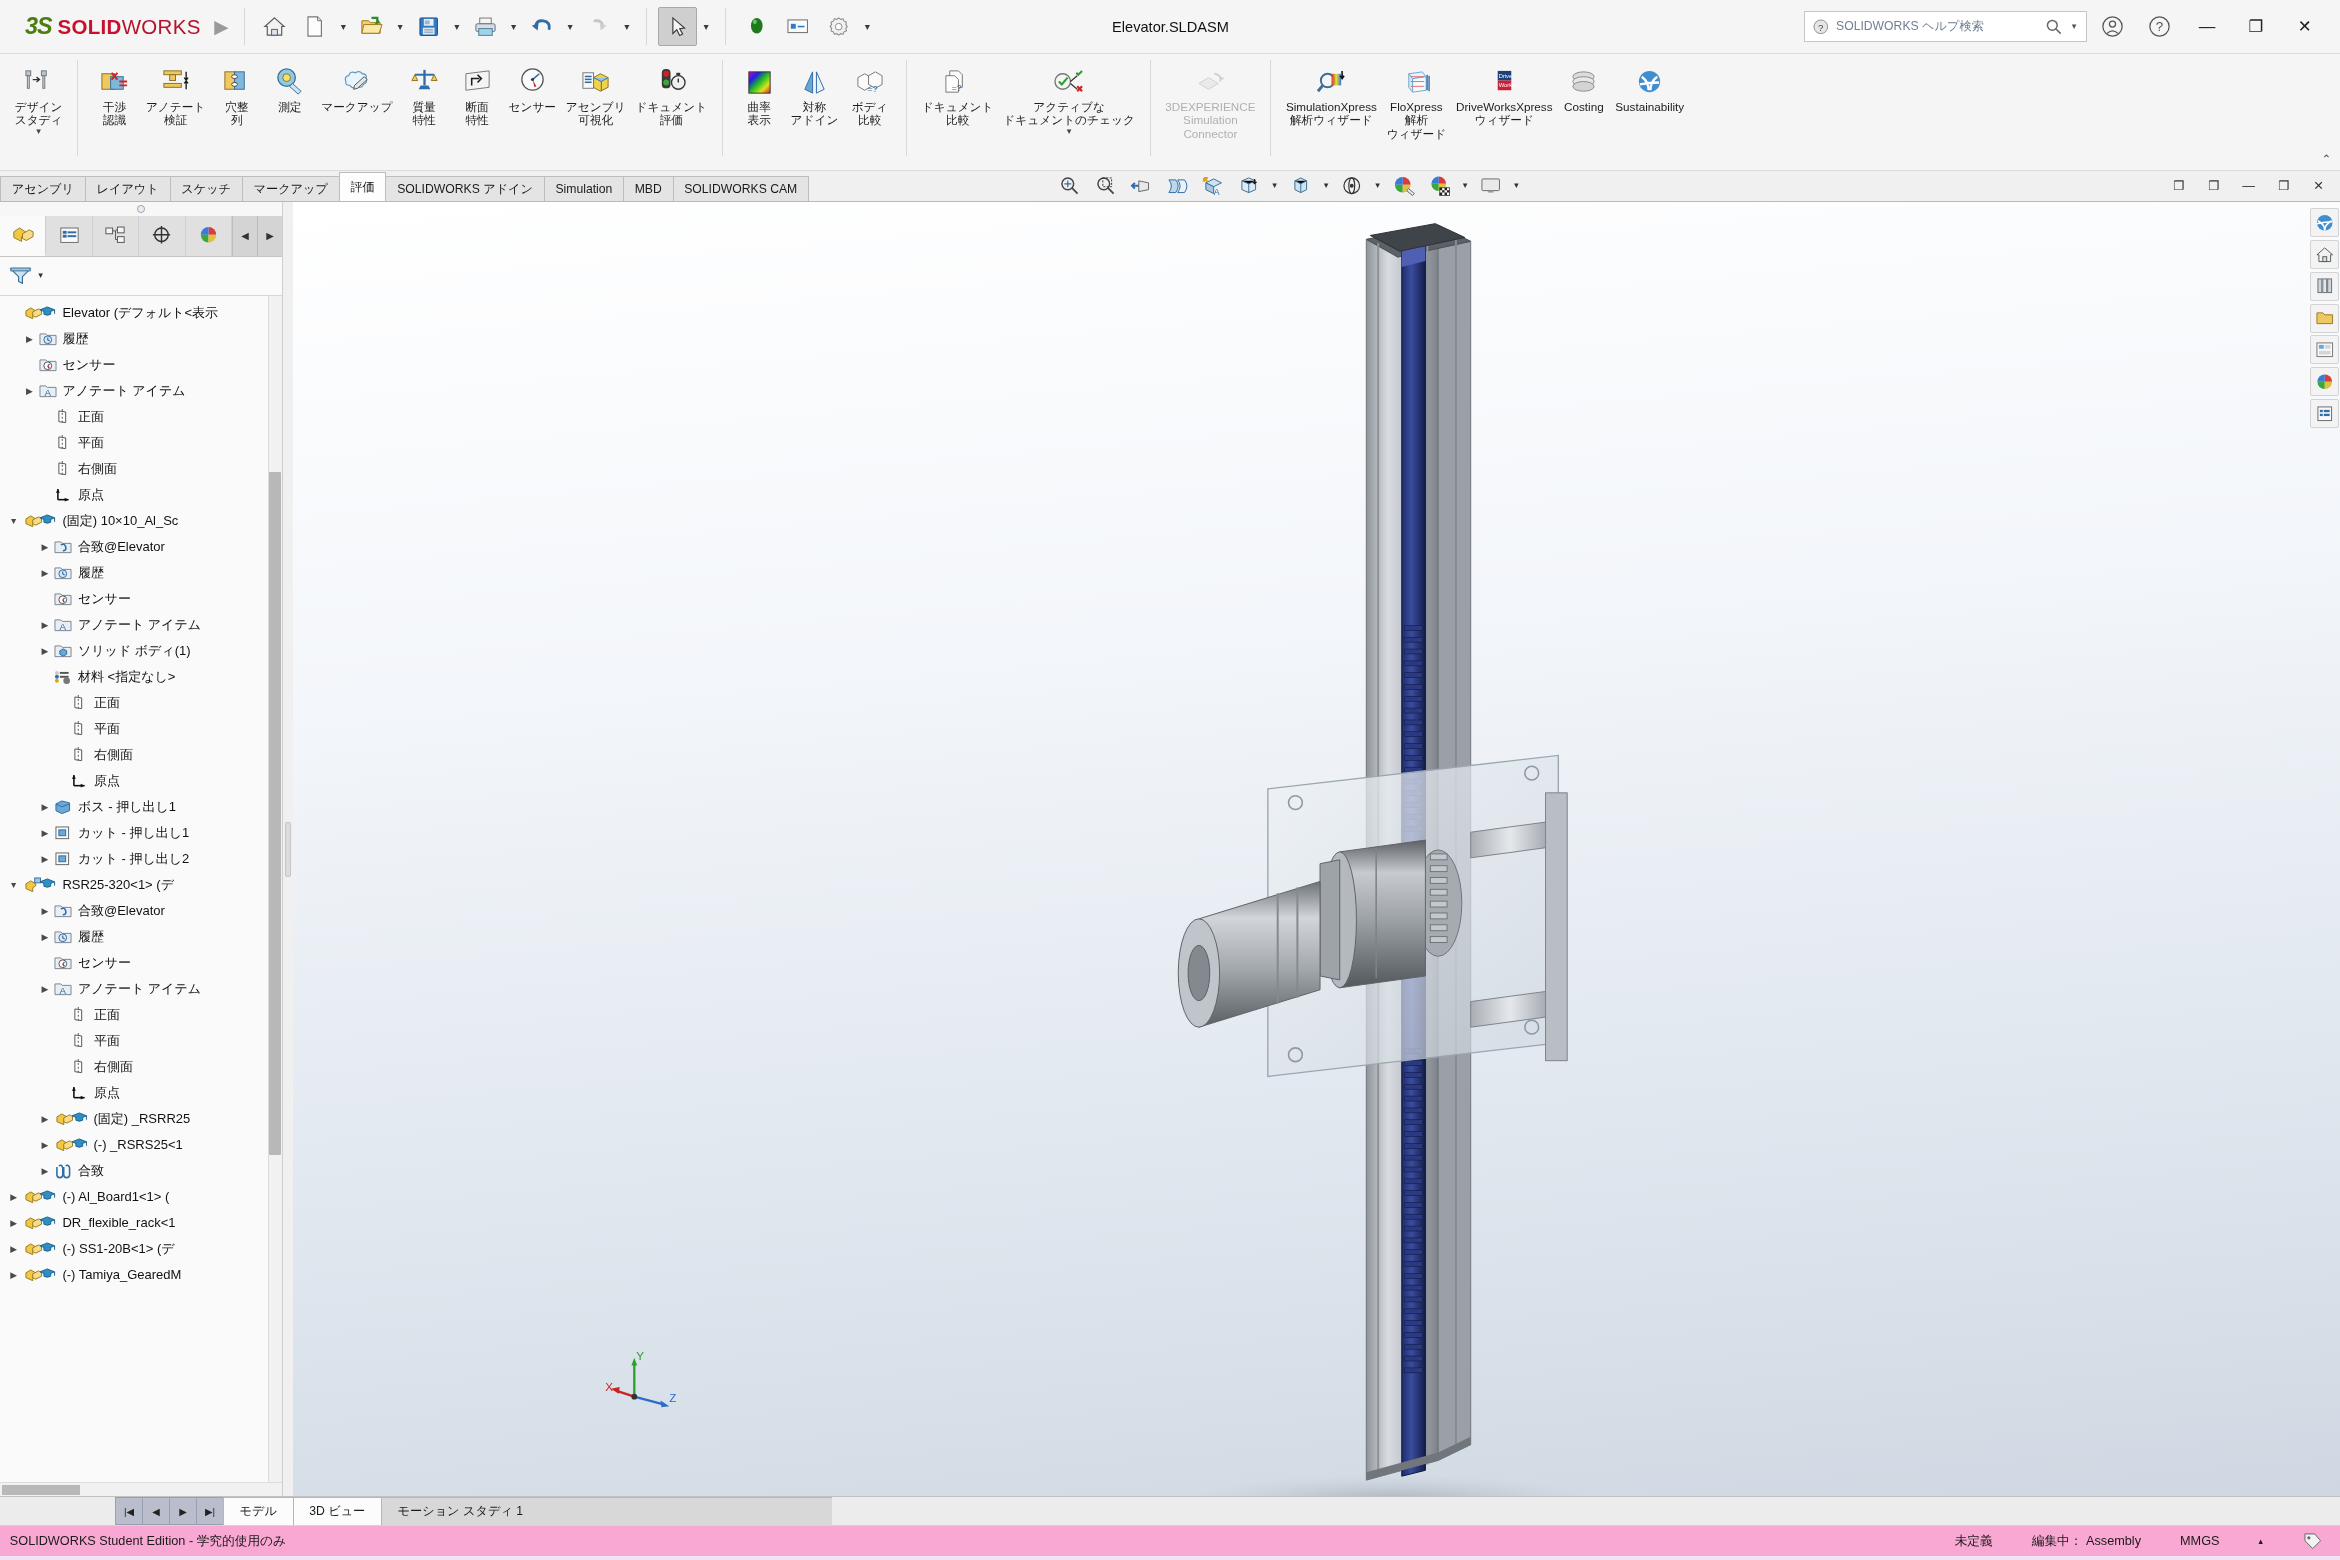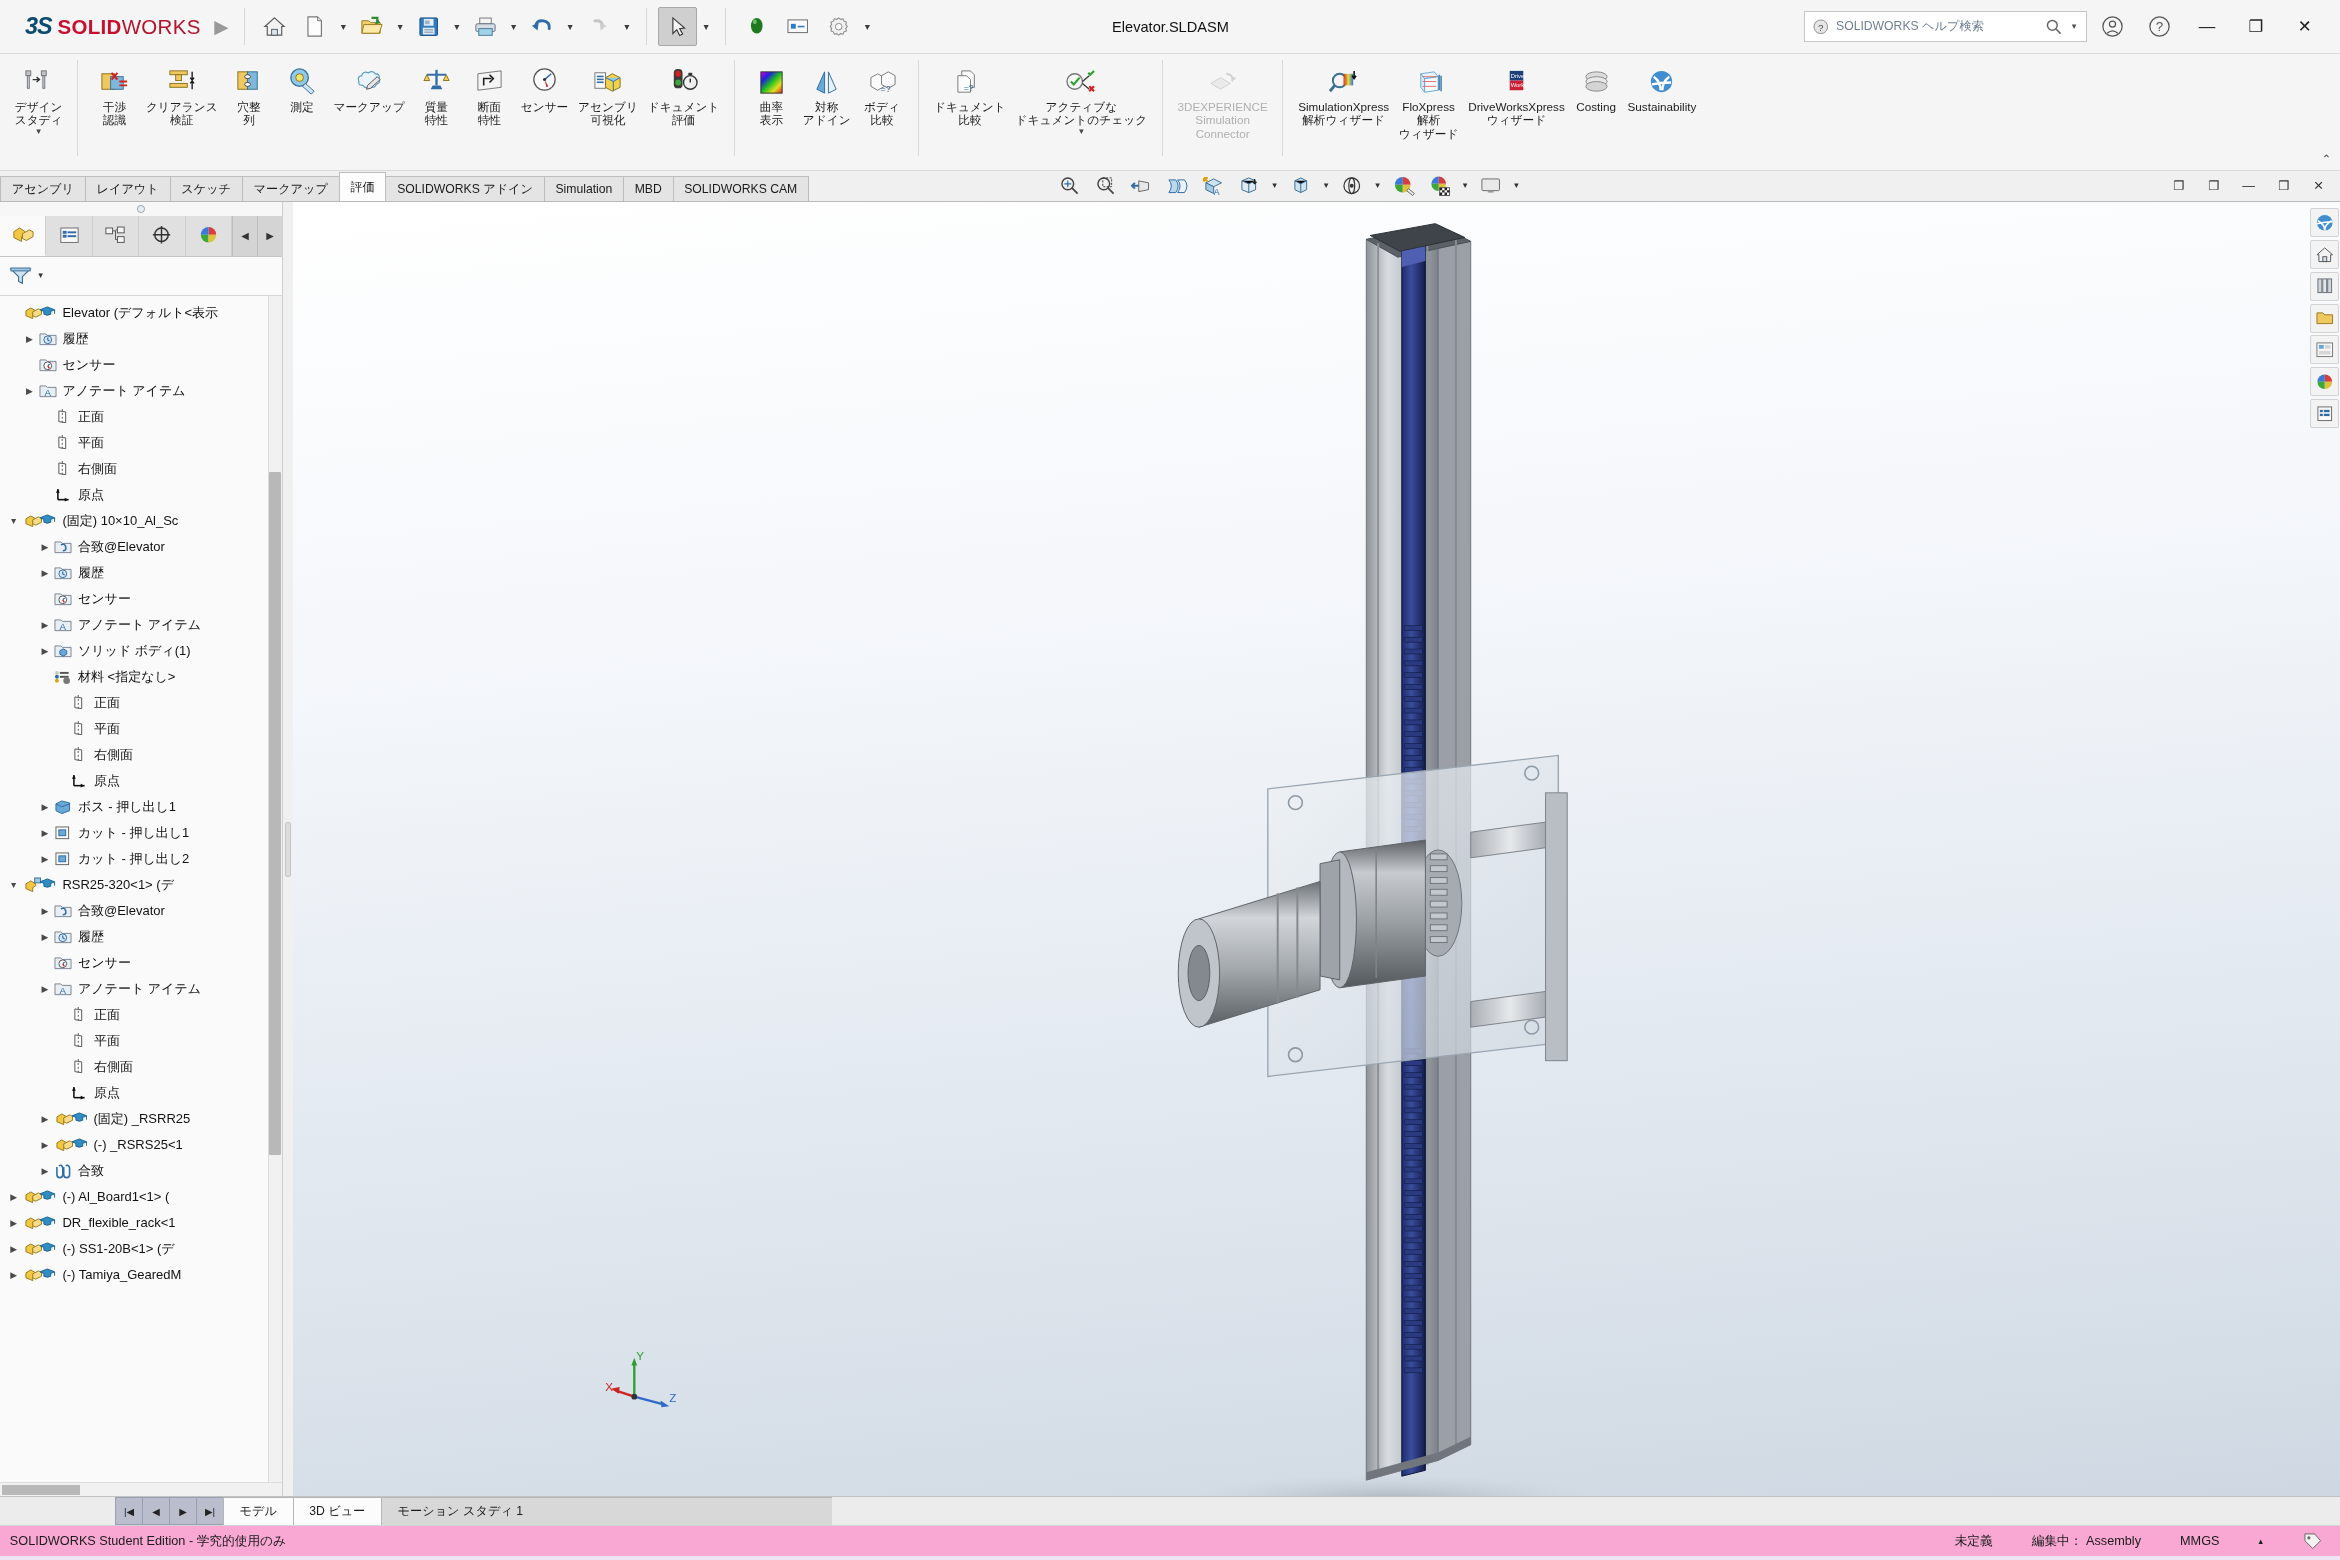--- a/index.html
+++ b/index.html
@@ -8,21 +8,21 @@
     font-family:"Liberation Sans","DejaVu Sans",sans-serif;
     font-size:12.7px; color:#1b1b1b; background:#f0f0f0;
     -webkit-font-smoothing:antialiased;
   }
   .app{ width:2341px; height:1560px; display:flex; flex-direction:column; background:#f0f0f0; }
 
   
   .titlebar{ height:54px; background:#f5f5f5; display:flex; align-items:center;
              border-bottom:1px solid #dcdcdc; position:relative; flex:0 0 54px;}
   .logo{ display:flex; align-items:center; padding-left:25px; width:234px; }
-  .logo .ds{ color:#0c4a6e; font-weight:bold; font-size:23.4px; font-style:italic; letter-spacing:-1px;}
+  .logo .ds{ color:#4d7c0f; font-weight:bold; font-size:23.4px; font-style:italic; letter-spacing:-1px;}
   .logo .sw{ color:#c8102e; font-weight:bold; font-size:20.5px; margin-left:5.9px; letter-spacing:0.3px;}
   .logo .sw i{ font-style:normal; font-weight:normal; color:#b4132c;}
   .logo-arrow{ margin-left:13.7px; color:#9a9a9a; font-size:18.5px; }
   .tb-sep{ width:1px; height:37px; background:#d8d8d8; margin:0 9.8px;}
   .qat{ display:flex; align-items:center; gap:2px; }
   .qbtn{ width:39px;height:39px; display:flex;align-items:center;justify-content:center; border-radius:2px;}
   .caret{ width:13.7px;height:39px; display:flex;align-items:center;justify-content:center;
           color:#3b3b3b;font-size:8.8px;}
   .doctitle{ position:absolute; left:0; right:0; text-align:center; font-size:14.6px; color:#111;
              pointer-events:none;}
@@ -300,21 +300,21 @@
       <div class="ritem">
         <span class="ico">
           <svg width="33" height="31" viewBox="0 0 34 32">
               <rect x="5" y="5" width="18" height="4" fill="#f0c860" stroke="#8d7220"></rect>
               <rect x="11" y="9" width="6" height="6" fill="#f0c860" stroke="#8d7220"></rect>
               <rect x="5" y="18" width="18" height="4" fill="#f0c860" stroke="#8d7220"></rect>
               <path d="M28 6 v8 M26 12 l2 2.5 2-2.5" stroke="#1a1a1a" stroke-width="1.4" fill="none"></path>
               <path d="M28 24 v-8 M26 18 l2-2.5 2 2.5" stroke="#1a1a1a" stroke-width="1.4" fill="none"></path>
             </svg>
         </span>
-        <span class="lbl">クリアランス
+        <span class="lbl">アノテート
 検証</span>
       </div>
 
       <div class="ritem">
         <span class="ico">
           <svg width="33" height="31" viewBox="0 0 34 32">
               <rect x="5" y="6" width="10" height="18" fill="#f0c860" stroke="#8d7220"></rect>
               <rect x="15" y="6" width="10" height="18" fill="#7fb7dd" stroke="#3a6f95"></rect>
               <ellipse cx="15" cy="11" rx="3" ry="2" fill="#fff" stroke="#444"></ellipse>
               <ellipse cx="15" cy="19" rx="3" ry="2" fill="#fff" stroke="#444"></ellipse>

